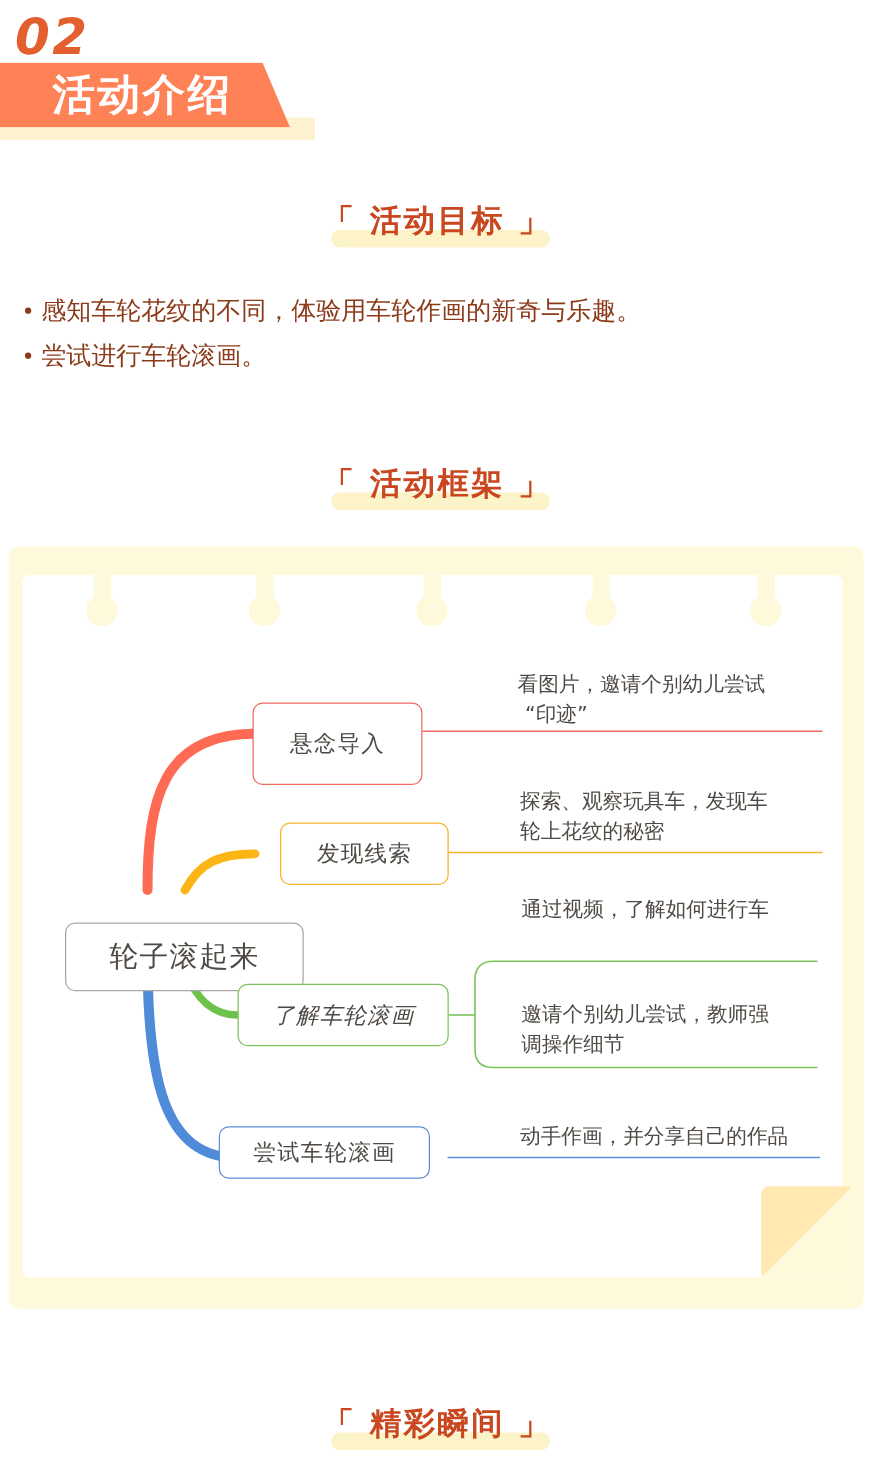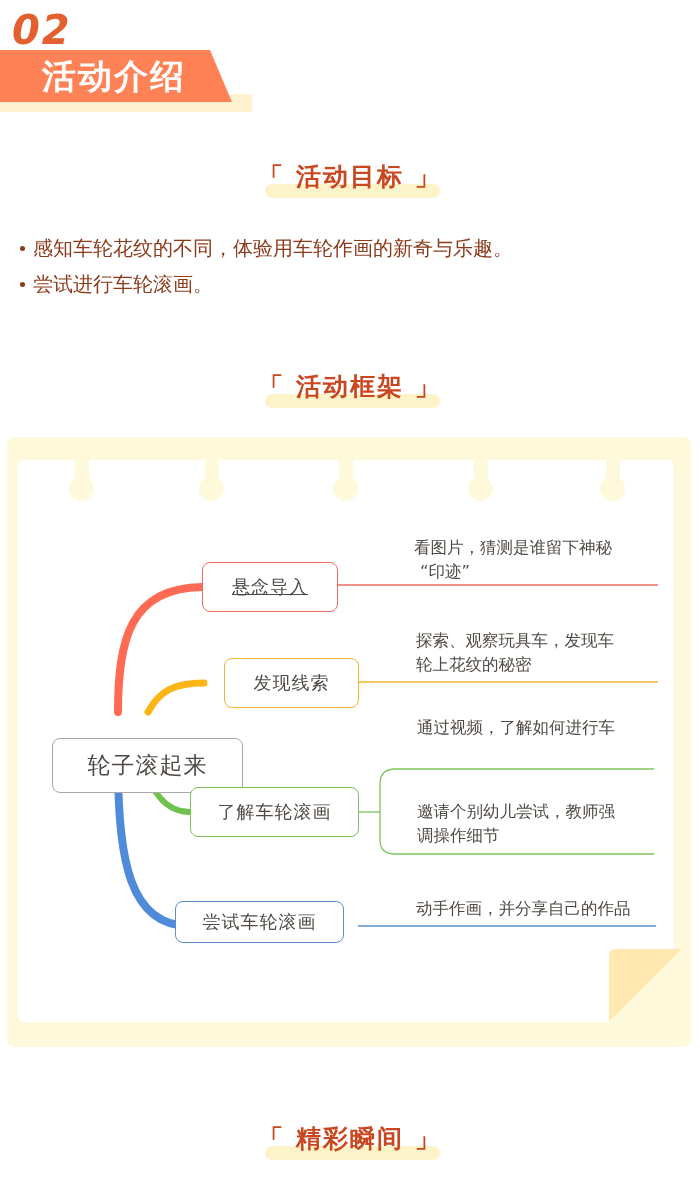--- a/index.html
+++ b/index.html
@@ -64,23 +64,23 @@
   }
 
   
   .mm-svg { position: absolute; left: 0; top: 0; }
   .node {
     position: absolute; background: #fff; border: 1px solid; border-radius: 8px;
     display: flex; align-items: center; justify-content: center;
     font-size: 18px; color: #4f4a45; letter-spacing: 1px;
   }
   .root { left: 52px; top: 710px; width: 191px; height: 55px; border-color: #a8a8a8; font-size: 23px; margin-top: 28px; }
-  .n1 { left: 202px; top: 562px; width: 136px; height: 50px; border-color: #f06a60; text-decoration: underline; }
+  .n1 { left: 202px; top: 562px; width: 136px; height: 66px; border-color: #f06a60; }
   .n2 { left: 204px; top: 658px; width: 135px; height: 50px; border-color: #f7b42c; margin-left: 20px; }
-  .n3 { left: 190px; top: 787px; width: 169px; height: 50px; border-color: #7cc35c; }
+  .n3 { left: 190px; top: 787px; width: 169px; height: 50px; border-color: #7cc35c; font-style: italic; }
   .n4 { left: 175px; top: 901px; width: 169px; height: 42px; border-color: #5a8fd6; }
 
   .leaf {
     position: absolute; font-size: 16.5px; color: #4f4a45; line-height: 24px;
   }
 </style>
 </head>
 <body>
 
 <div class="sec-banner-shadow"></div>
@@ -139,21 +139,21 @@
   <line x1="358" y1="926" x2="656" y2="926" stroke="#5a8fd6" stroke-width="1.3"></line>
 </svg>
 
 <div class="node root">轮子滚起来</div>
 <div class="node n1">悬念导入</div>
 <div class="node n2">发现线索</div>
 <div class="node n3">了解车轮滚画</div>
 <div class="node n4">尝试车轮滚画</div>
 
 <div class="leaf" style="left:414px; top:536px;">
-  <div>看图片，猜测是谁留下神秘</div>
+  <div>看图片，邀请个别幼儿尝试</div>
   <div style="padding-left:6px;">“印迹”</div>
 </div>
 <div class="leaf" style="left:416px; top:629px;">
   <div>探索、观察玩具车，发现车</div>
   <div>轮上花纹的秘密</div>
 </div>
 <div class="leaf" style="left:417px; top:716px;">
   <div>通过视频，了解如何进行车</div>
 </div>
 <div class="leaf" style="left:417px; top:800px;">

